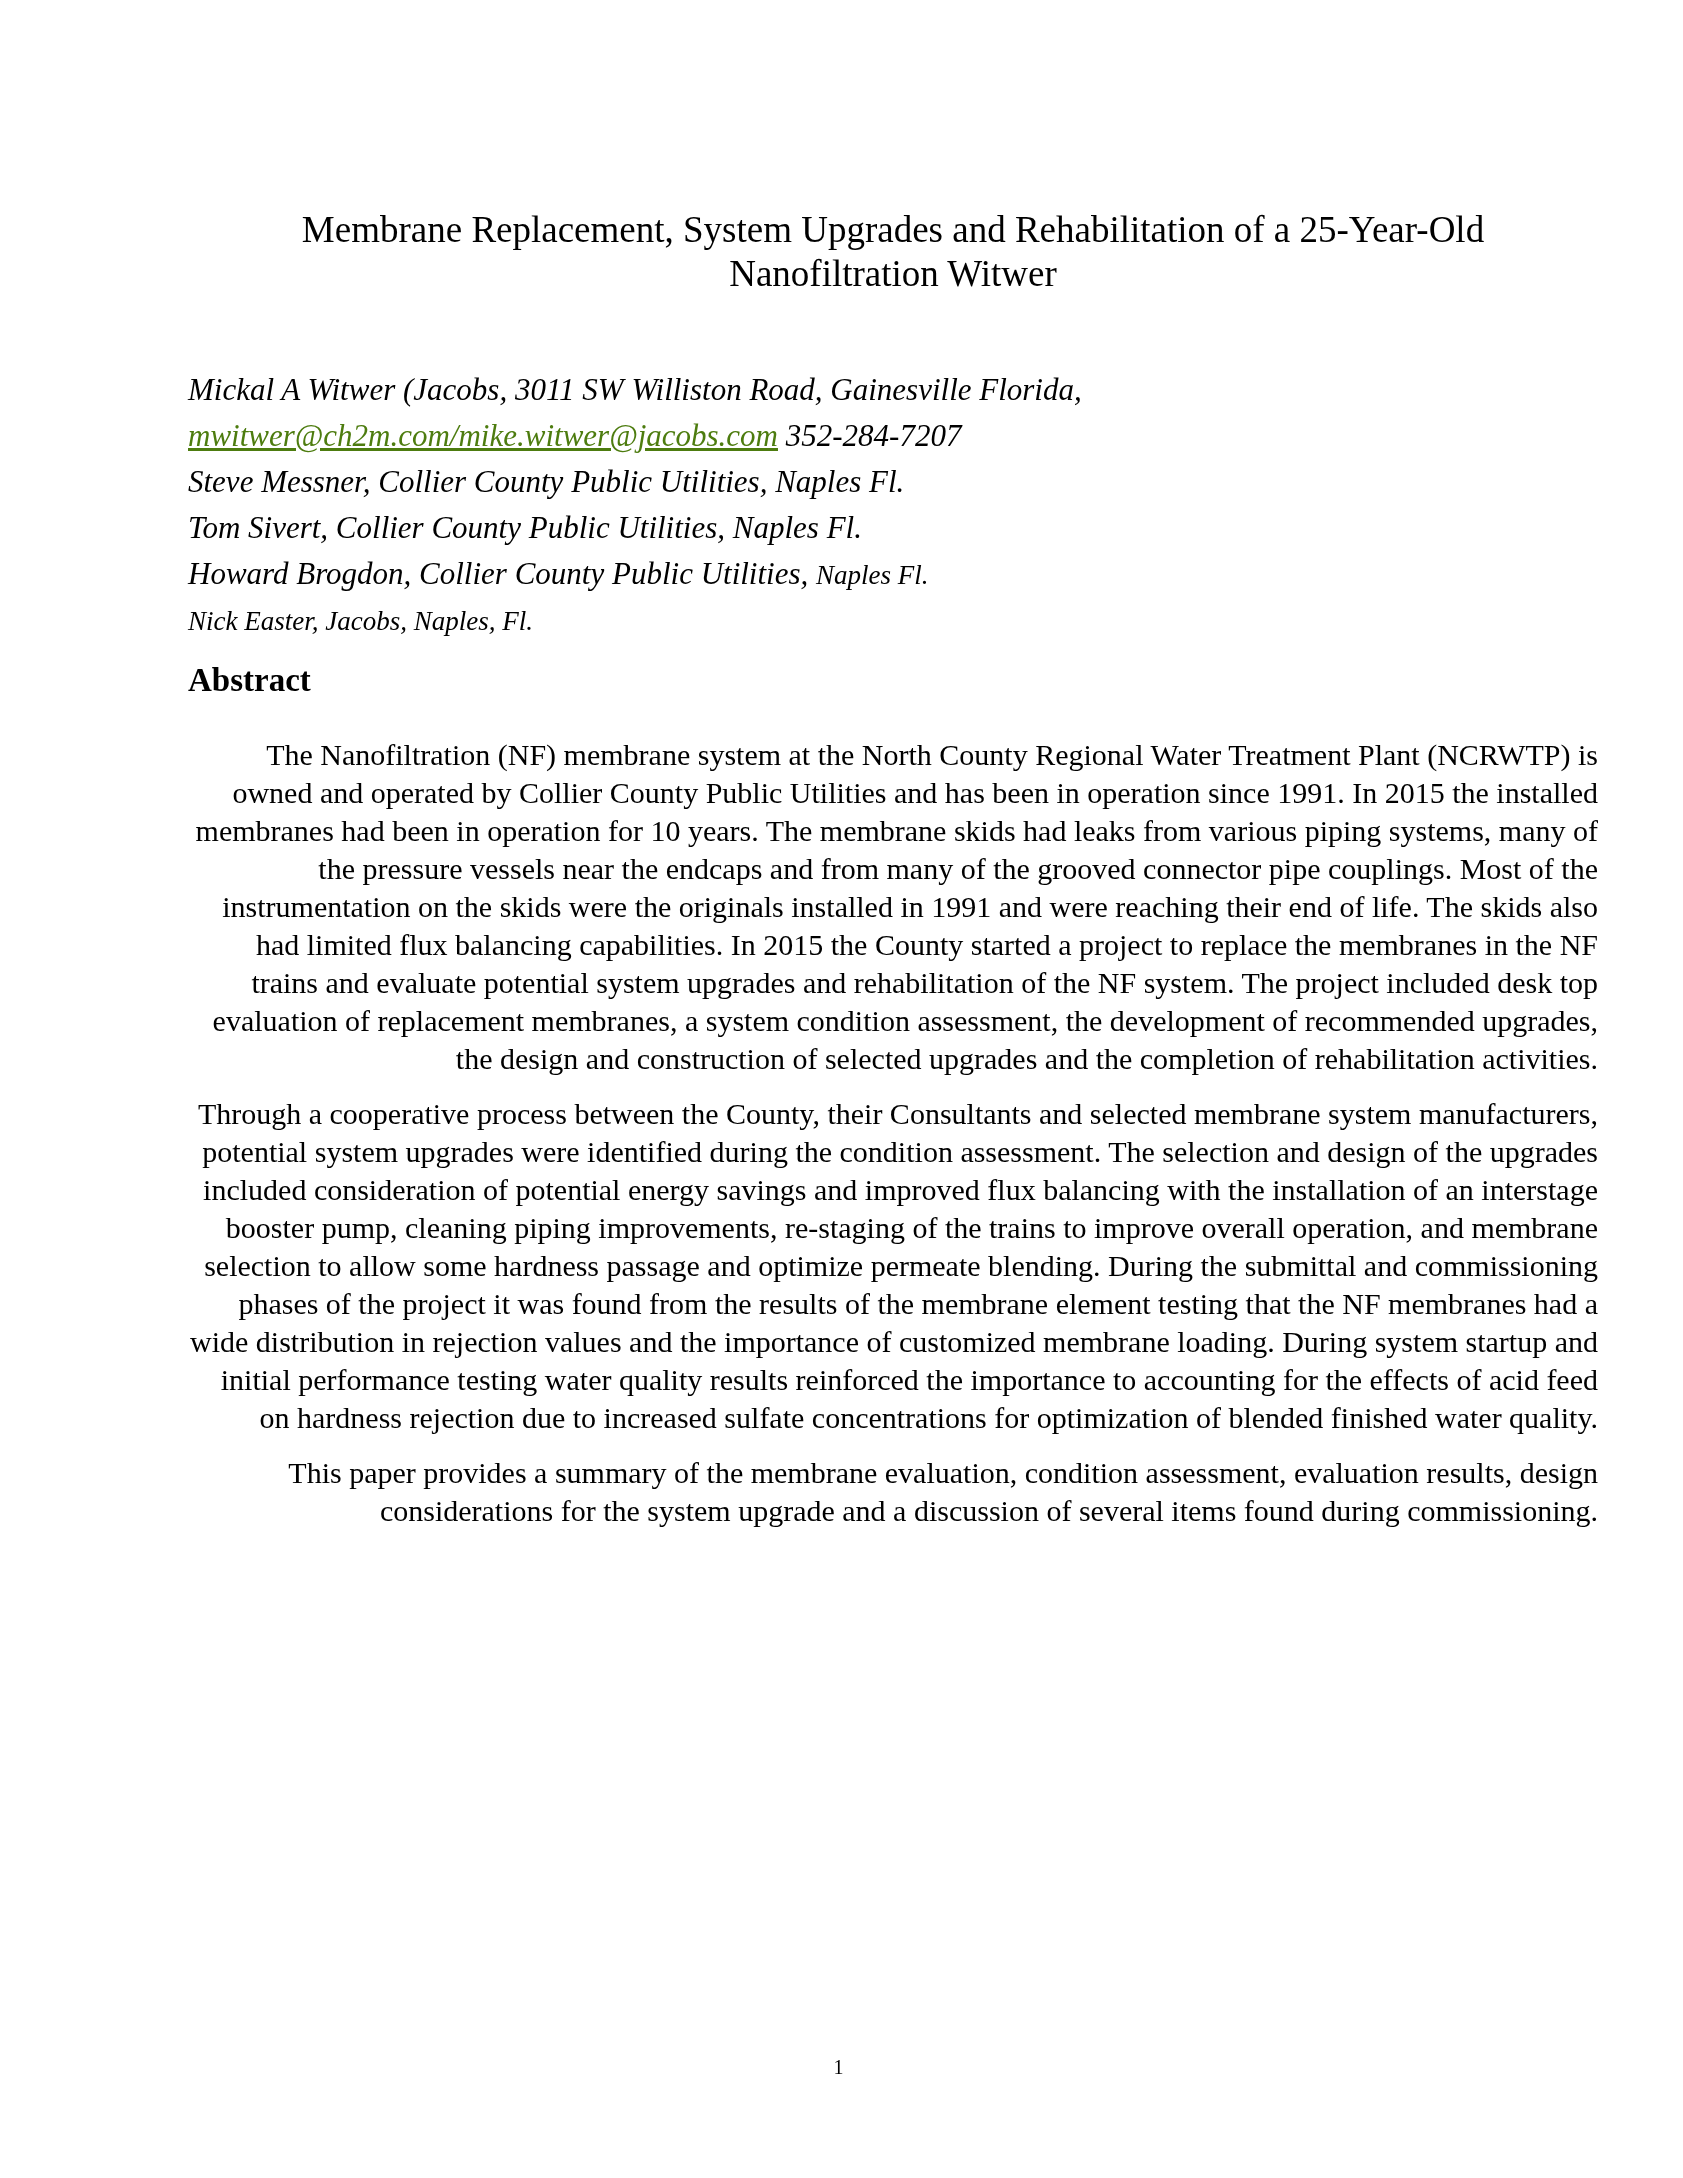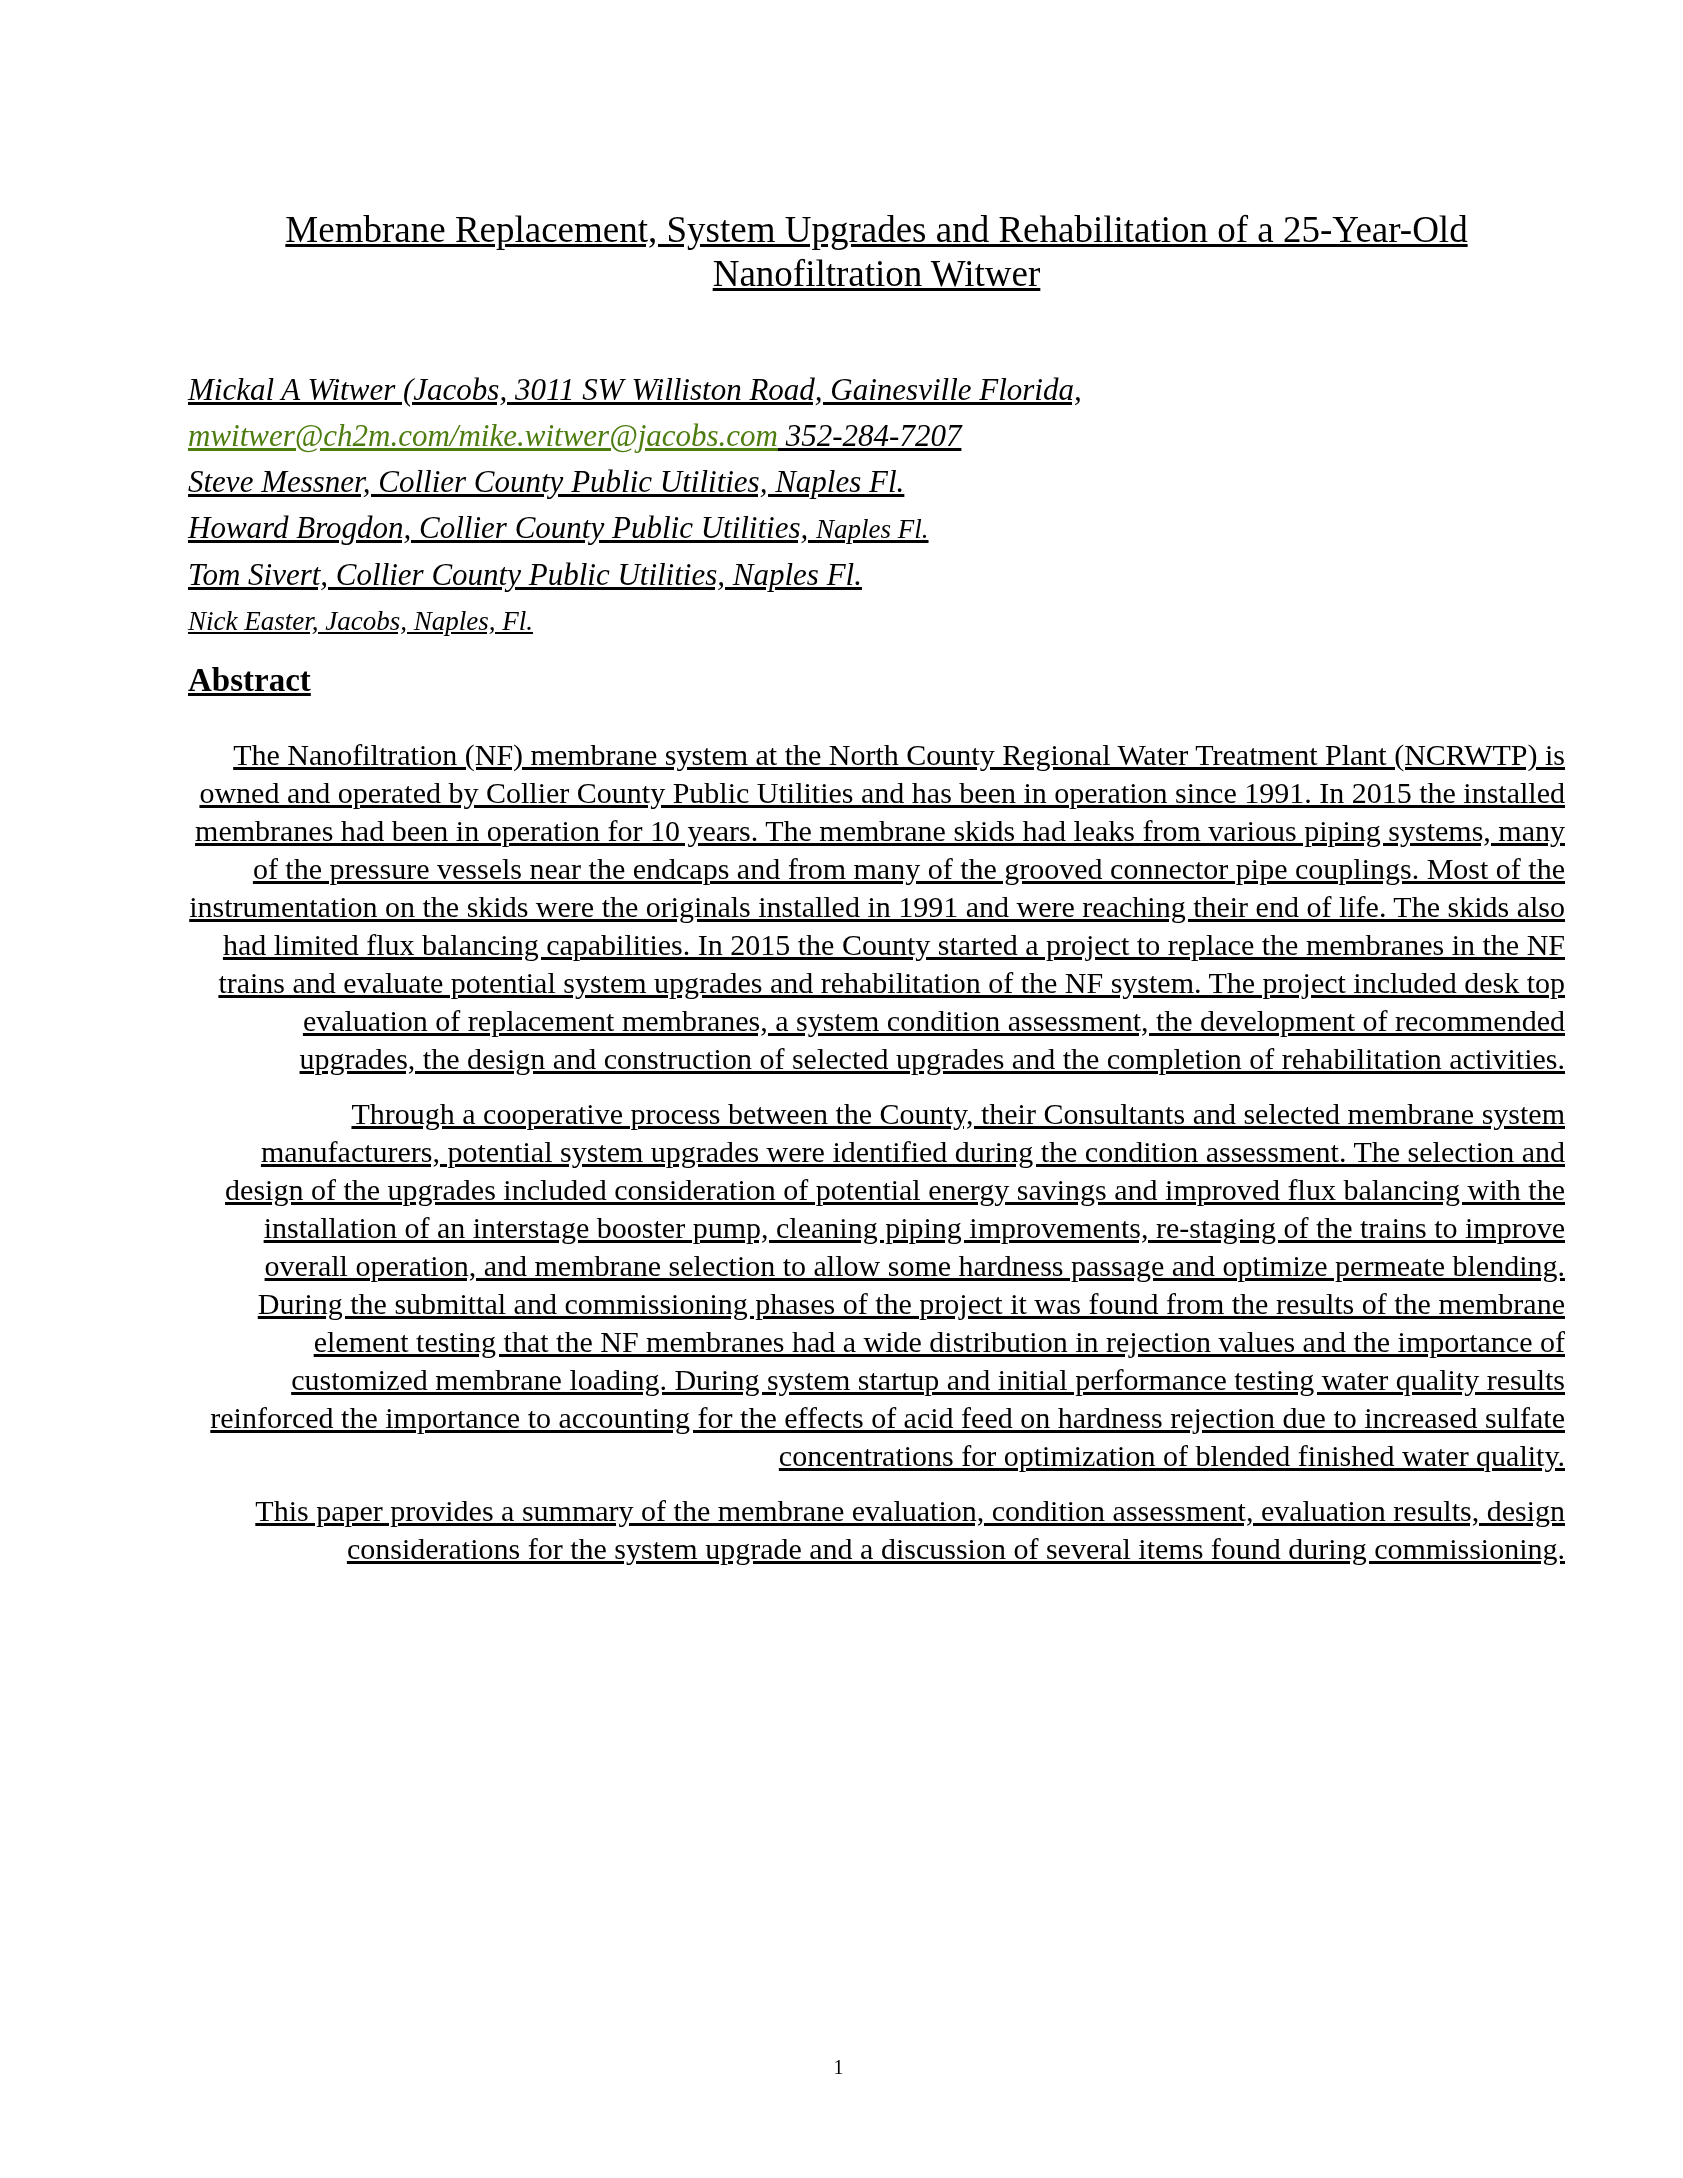--- a/index.html
+++ b/index.html
@@ -7,22 +7,21 @@
   .page {
     position: relative;
     width: 1683px;
     height: 2178px;
     background: #ffffff;
     font-family: "Liberation Serif", "DejaVu Serif", serif;
     color: #000000;
     overflow: hidden;
   }
   .content {
-    padding: 208px 118px 0 188px;
-    text-decoration: underline;
+    padding: 208px 85px 0 188px;
   }
   .title {
     text-align: center;
     font-size: 37px;
     font-weight: normal;
     line-height: 44px;
   }
   .authors {
     margin-top: 71px;
     text-align: left;
@@ -71,24 +70,24 @@
       <div>Membrane Replacement, System Upgrades and Rehabilitation of a 25-Year-Old</div>
       <div>Nanofiltration Witwer</div>
     </h1>
 
     <div class="authors">
       <div class="author-line">Mickal A Witwer (Jacobs, 3011 SW Williston Road, Gainesville Florida,</div>
       <div class="author-line">
         <a href="#" class="email-link" style="color: #4d7c0f;">mwitwer@ch2m.com/mike.witwer@jacobs.com</a><span> 352-284-7207</span>
       </div>
       <div class="author-line">Steve Messner, Collier County Public Utilities, Naples Fl.</div>
+      <div class="author-line">Tom Sivert, Collier County Public Utilities, Naples Fl.</div>
       <div class="author-line">
         <span>Howard Brogdon, Collier County Public Utilities, </span><span class="small">Naples Fl.</span>
       </div>
-      <div class="author-line">Tom Sivert, Collier County Public Utilities, Naples Fl.</div>
       <div class="author-line small">Nick Easter, Jacobs, Naples, Fl.</div>
     </div>
 
     <h2 class="abstract-heading">Abstract</h2>
 
     <p class="body-paragraph">The Nanofiltration (NF) membrane system at the North County Regional Water Treatment Plant (NCRWTP) is owned and operated by Collier County Public Utilities and has been in operation since 1991.  In 2015 the installed membranes had been in operation for 10 years.  The membrane skids had leaks from various piping systems, many of the pressure vessels near the endcaps and from many of the grooved connector pipe couplings.  Most of the instrumentation on the skids were the originals installed in 1991 and were reaching their end of life.  The skids also had limited flux balancing capabilities.  In 2015 the County started a project to replace the membranes in the NF trains and evaluate potential system upgrades and rehabilitation of the NF system.  The project included desk top evaluation of replacement membranes, a system condition assessment, the development of recommended upgrades, the design and construction of selected upgrades and the completion of rehabilitation activities.</p>
     <p class="body-paragraph">Through a cooperative process between the County, their Consultants and selected membrane system manufacturers, potential system upgrades were identified during the condition assessment.  The selection and design of the upgrades included consideration of potential energy savings and improved flux balancing with the installation of an interstage booster pump, cleaning piping improvements, re-staging of the trains to improve overall operation, and membrane selection to allow some hardness passage and optimize permeate blending.  During the submittal and commissioning phases of the project it was found from the results of the membrane element testing that the NF membranes had a wide distribution in rejection values and the importance of customized membrane loading.  During system startup and initial performance testing water quality results reinforced the importance to accounting for the effects of acid feed on hardness rejection due to increased sulfate concentrations for optimization of blended finished water quality.</p>
     <p class="body-paragraph">This paper provides a summary of the membrane evaluation, condition assessment, evaluation results, design considerations for the system upgrade and a discussion of several items found during commissioning.</p>
 
   </div>

